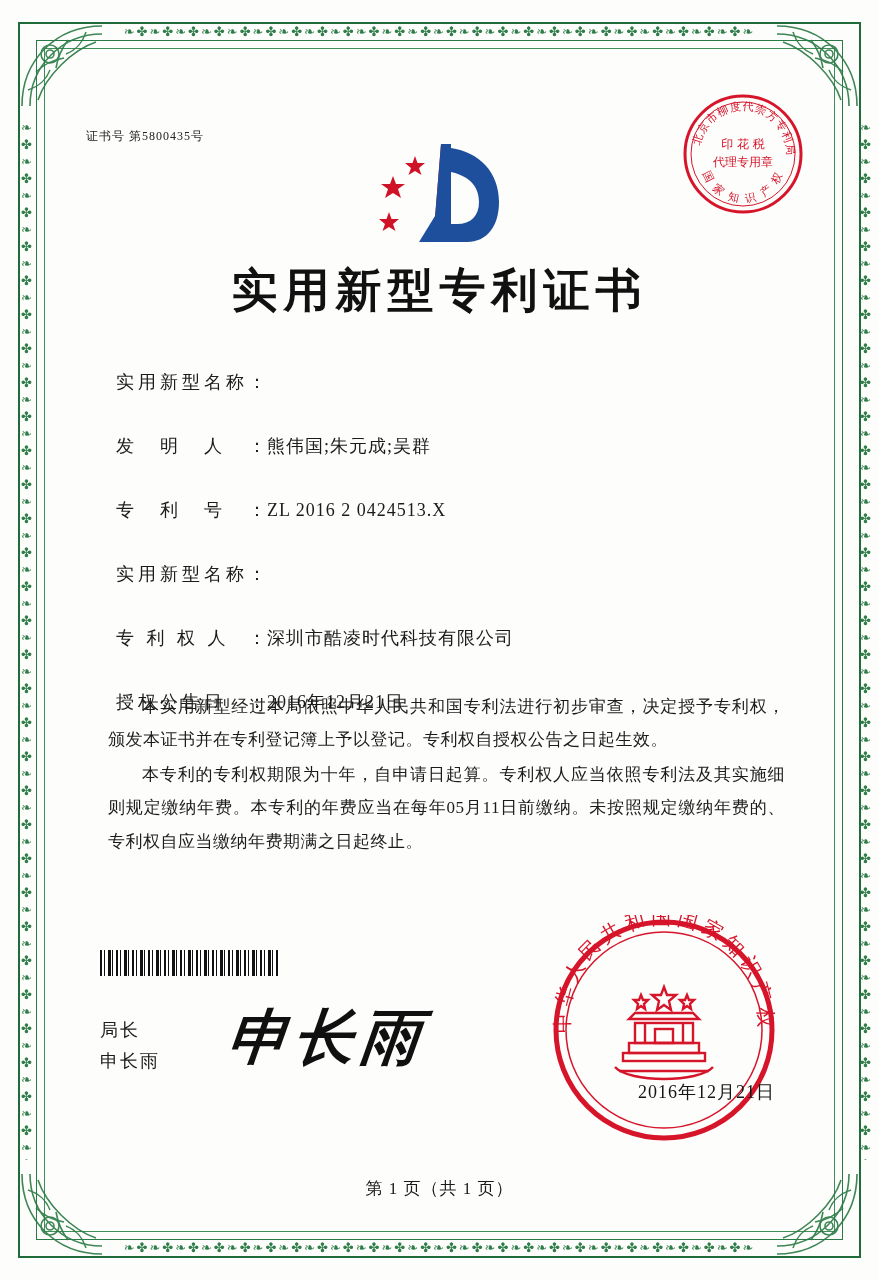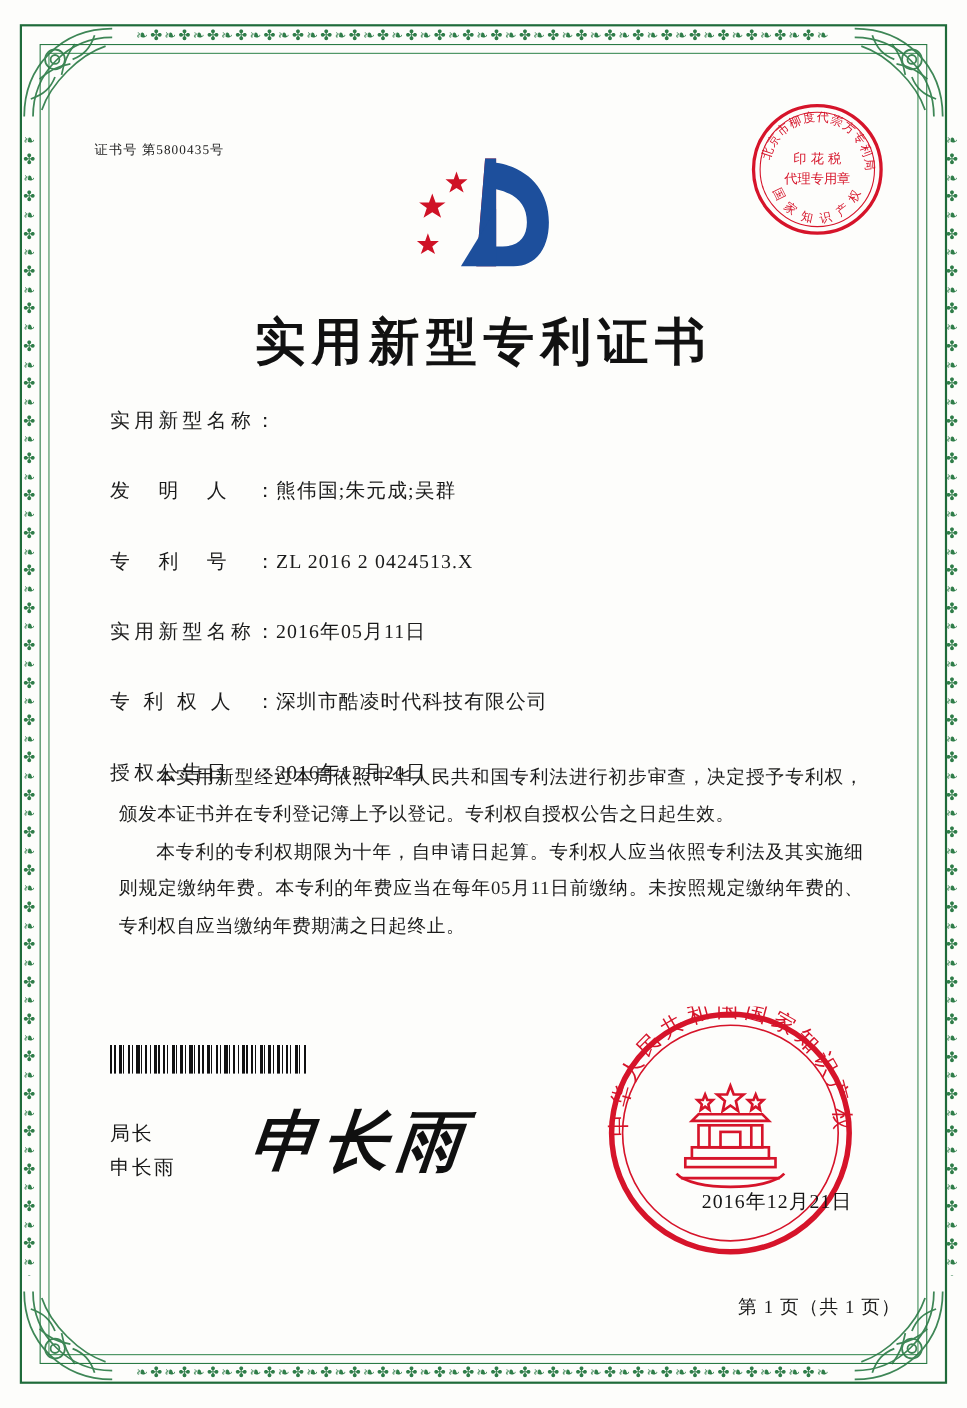--- a/index.html
+++ b/index.html
@@ -117,26 +117,25 @@
     position: absolute;
     left: 0;
     right: 0;
     top: 190px;
     text-align: center;
     font-size: 46px;
     font-weight: bold;
     letter-spacing: 6px;
     font-family: "DejaVu Serif", "Liberation Serif", serif;
     color: #111;
-    margin-top: 20px;
   }
 
   .fields {
     position: absolute;
-    left: 40px;
+    left: 56px;
     right: 30px;
     top: 300px;
   }
   .field-row {
     display: flex;
     align-items: baseline;
     margin-bottom: 40px;
     font-size: 18px;
     color: #1b1b1b;
     letter-spacing: 1px;
@@ -223,21 +222,21 @@
     font-size: 18px;
     letter-spacing: 1px;
     color: #151515;
   }
 
   .page-footer {
     position: absolute;
     left: 0;
     right: 0;
     bottom: 10px;
-    text-align: right;
+    text-align: center;
     font-size: 17px;
     letter-spacing: 1px;
     color: #1b1b1b;
   }
 </style>
 </head>
 <body>
 
 <div class="page">
 
@@ -362,21 +361,20 @@
 
       <div class="field-row">
         <div class="field-label">专　利　号</div>
         <div class="field-colon">：</div>
         <div class="field-value">ZL 2016 2 0424513.X</div>
       </div>
 
       <div class="field-row">
         <div class="field-label">实用新型名称</div>
         <div class="field-colon">：</div>
-        <div class="field-value">2016年05月11日</div>
       </div>
 
       <div class="field-row">
         <div class="field-label">专 利 权 人</div>
         <div class="field-colon">：</div>
         <div class="field-value">深圳市酷凌时代科技有限公司</div>
       </div>
 
       <div class="field-row">
         <div class="field-label">授权公告日</div>

